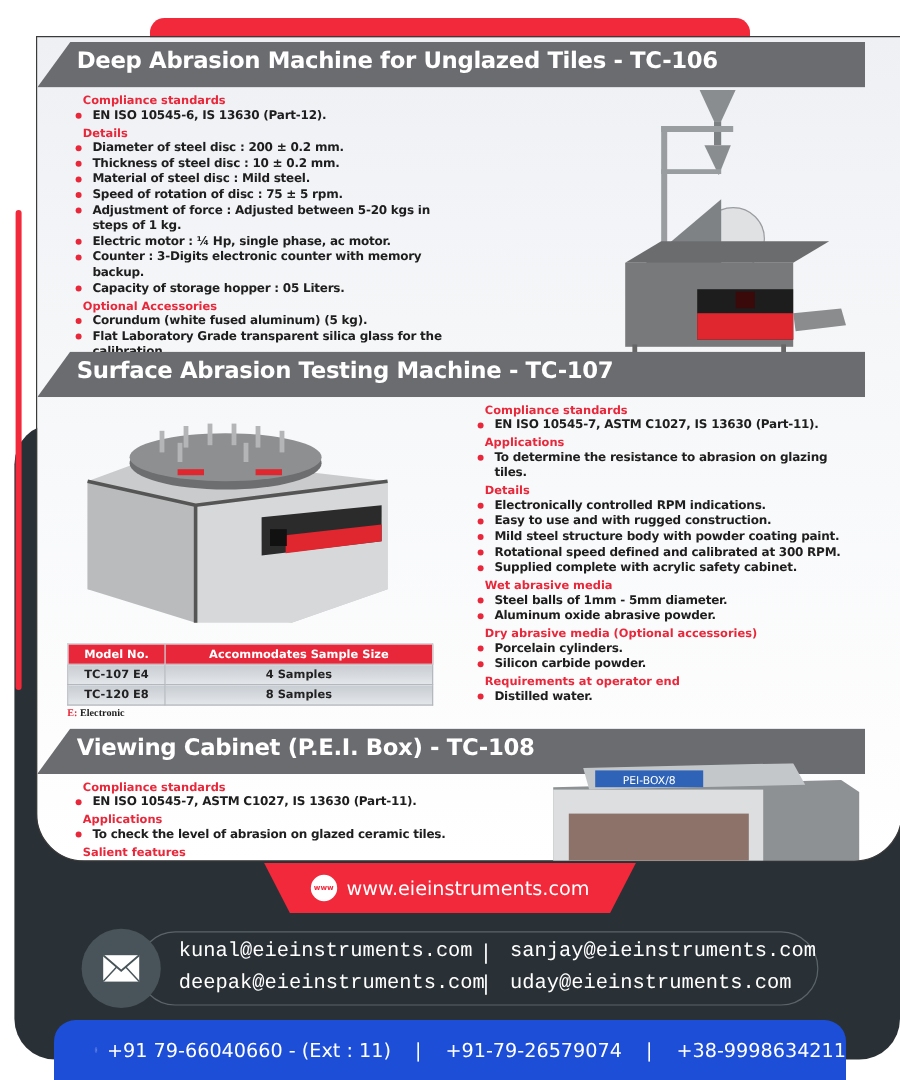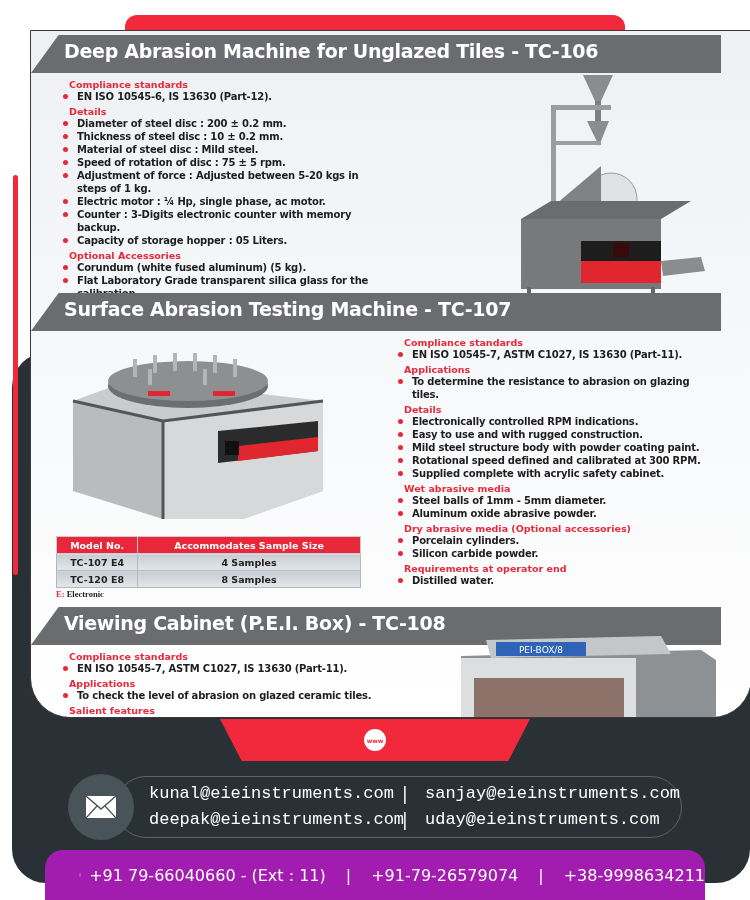--- a/index.html
+++ b/index.html
@@ -36,21 +36,21 @@
 
   .web-banner { position: absolute; left: 220px; top: 719px; width: 310px; height: 42px; background: #f2293a; clip-path: polygon(0 0, 100% 0, 93% 100%, 7% 100%); display: flex; align-items: center; justify-content: center; gap: 8px; }
   .web-banner .txt { color: #ffffff; font-family: "DejaVu Sans", sans-serif; font-size: 16px; }
   .globe { width: 22px; height: 22px; border-radius: 50%; background: #ffffff; color: #f2293a; font-size: 6px; font-weight: bold; display: flex; align-items: center; justify-content: center; font-family: "DejaVu Sans", sans-serif; }
 
   .mail-circle { position: absolute; left: 68px; top: 774px; width: 66px; height: 66px; border-radius: 50%; background: #485459; display: flex; align-items: center; justify-content: center; z-index: 2; }
   .mail-pill { position: absolute; left: 115px; top: 776px; width: 567px; height: 62px; border: 1px solid #5b6469; border-radius: 31px; }
   .email { position: absolute; color: #ffffff; font-family: Liberation Mono, monospace; font-size: 17px; white-space: nowrap; }
   .sep { position: absolute; color: #ffffff; font-family: "DejaVu Sans", sans-serif; font-size: 17px; }
 
-  .phone-bar { position: absolute; left: 45px; top: 850px; width: 660px; height: 50px; background: #a21caf; border-radius: 18px 18px 0 0; display: flex; align-items: center; padding-left: 34px; gap: 0; color: #ffffff; font-family: "DejaVu Sans", sans-serif; font-size: 16px; white-space: nowrap; }
+  .phone-bar { position: absolute; left: 45px; top: 850px; width: 660px; height: 50px; background: #1d4ed8; border-radius: 18px 18px 0 0; display: flex; align-items: center; padding-left: 34px; gap: 0; color: #ffffff; font-family: "DejaVu Sans", sans-serif; font-size: 16px; white-space: nowrap; }
   .phone-bar .ph { margin-left: 8px; }
   .phone-bar .bar { margin: 0 20px; }
 </style>
 </head>
 <body>
 
 <div class="top-red-tab"></div>
 <div class="dark-panel"></div>
 <div class="side-line left"></div>
 <div class="side-line right"></div>
@@ -187,20 +187,21 @@
       <rect x="18" y="42" width="150" height="48" fill="#8c7268"></rect>
       <polygon points="30,4 205,0 215,18 35,22" fill="#c4c7ca"></polygon>
       <rect x="40" y="6" width="90" height="14" fill="#2e63b8"></rect>
       <text x="85" y="17" font-size="9" fill="#ffffff" text-anchor="middle" font-family="DejaVu Sans, sans-serif">PEI-BOX/8</text>
     </svg>
   </div>
 </div>
 
 <div class="web-banner">
   <span class="globe">www</span>
+  <span class="txt">www.eieinstruments.com</span>
 </div>
 
 <div class="mail-pill"></div>
 <div class="mail-circle">
   <svg width="32" height="24" viewBox="0 0 32 24">
     <rect x="1" y="1" width="30" height="22" fill="#ffffff"></rect>
     <polyline points="1,1 16,14 31,1" fill="none" stroke="#485459" stroke-width="1.5"></polyline>
     <polyline points="1,23 12,11" stroke="#485459" stroke-width="1.2"></polyline>
     <polyline points="31,23 20,11" stroke="#485459" stroke-width="1.2"></polyline>
   </svg>

